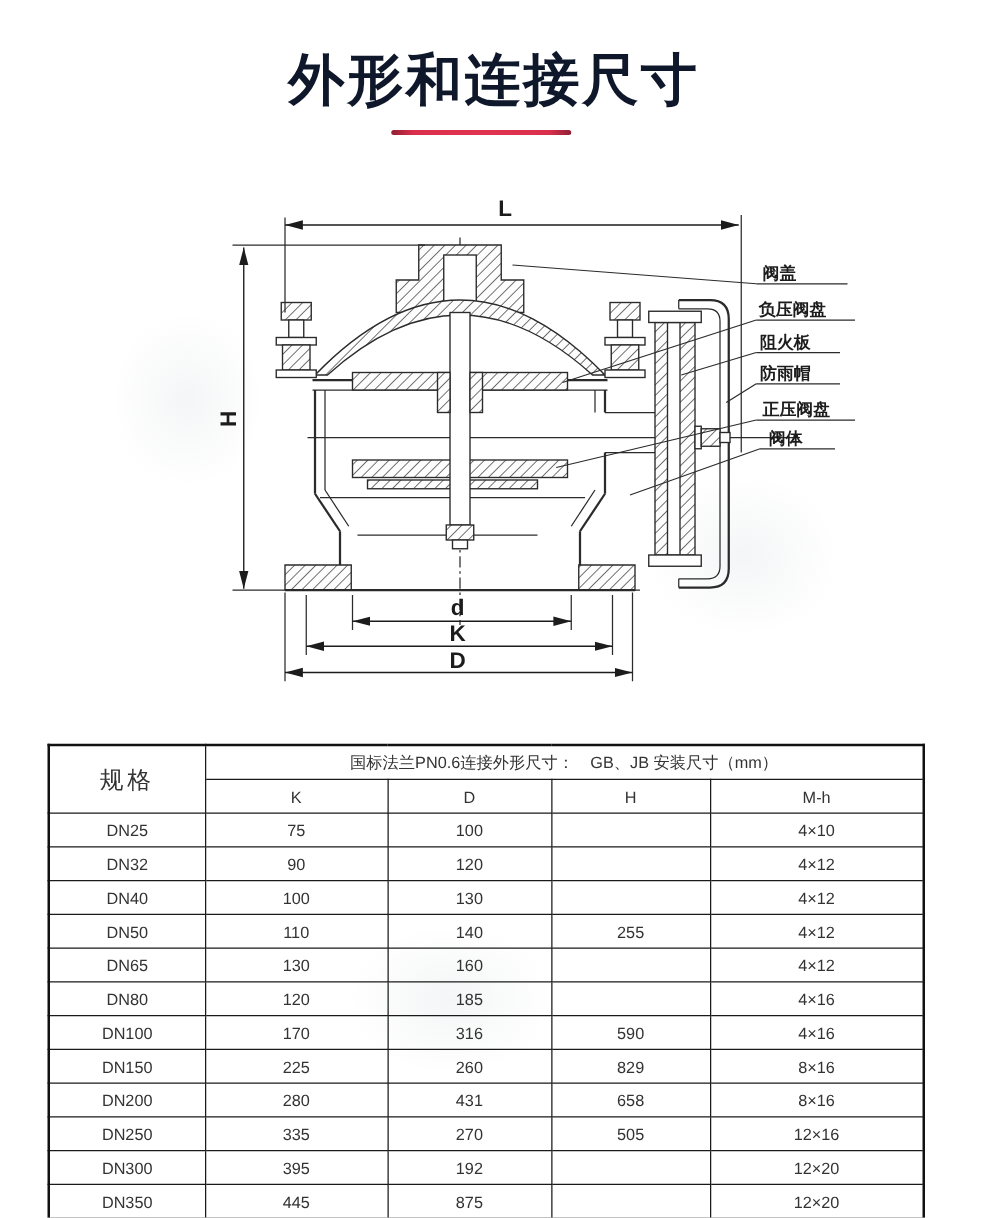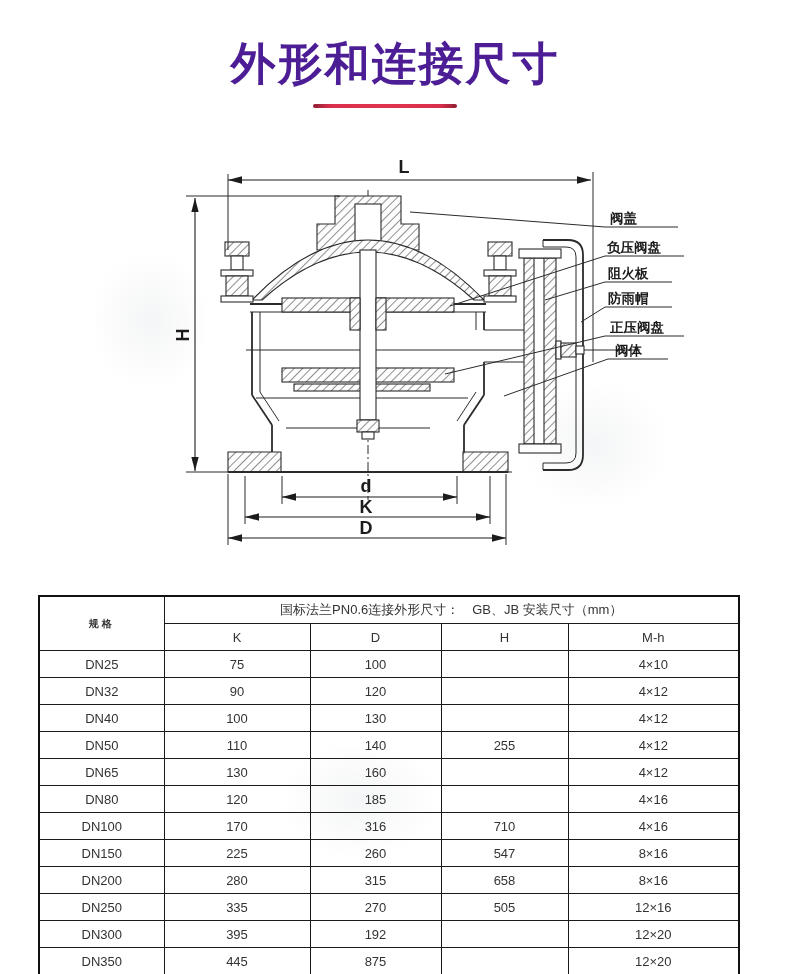--- a/index.html
+++ b/index.html
@@ -6,21 +6,21 @@
   body{
     width:790px;height:974px;position:relative;overflow:hidden;
     background:#ffffff;
     font-family:"Liberation Sans","DejaVu Sans",sans-serif;
     color:#222;
   }
   
   .page-title{
     position:absolute;top:34px;left:0;width:790px;
     text-align:center;font-size:45px;font-weight:bold;
-    letter-spacing:2px;color:#4c1d95;margin:0;
+    letter-spacing:2px;color:#0f172a;margin:0;
   }
   .title-underline{
     position:absolute;top:104px;left:313px;width:144px;height:4px;
     border-radius:2px;
     background:linear-gradient(90deg,#8e1f33 0%,#da2f4c 12%,#e03350 50%,#da2f4c 88%,#8e1f33 100%);
   }
   
   .drawing{position:absolute;left:0;top:140px;}
   .drawing text{font-family:"Liberation Sans","DejaVu Sans",sans-serif;}
   .dim-letter{font-size:18px;font-weight:bold;fill:#1c1c1c;}
@@ -34,21 +34,21 @@
   .dims-table{
     position:absolute;left:38px;top:595px;width:700px;
     border-collapse:collapse;table-layout:fixed;
     font-size:13px;color:#333;
   }
   .dims-table td{
     border:1px solid #1a1a1a;text-align:center;vertical-align:middle;
     height:26px;padding:0;overflow:hidden;white-space:nowrap;
   }
   .dims-table{border:2px solid #111;}
-  .dims-table .spec-head{font-size:10px;letter-spacing:3px;font-weight:bold;}
+  .dims-table .spec-head{font-size:19px;letter-spacing:3px;}
   .col-spec{width:125px;}
   .col-k{width:146px;}
   .col-d{width:131px;}
   .col-h{width:127px;}
   .col-mh{width:171px;}
   
   .smudge{position:absolute;border-radius:50%;pointer-events:none;
     background:radial-gradient(closest-side,rgba(150,160,170,0.10),rgba(150,160,170,0));}
 </style>
 </head>
@@ -270,34 +270,34 @@
       <td>DN80</td>
       <td>120</td>
       <td>185</td>
       <td></td>
       <td>4×16</td>
     </tr>
     <tr>
       <td>DN100</td>
       <td>170</td>
       <td>316</td>
-      <td>710</td>
+      <td>590</td>
       <td>4×16</td>
     </tr>
     <tr>
       <td>DN150</td>
       <td>225</td>
       <td>260</td>
-      <td>547</td>
+      <td>829</td>
       <td>8×16</td>
     </tr>
     <tr>
       <td>DN200</td>
       <td>280</td>
-      <td>315</td>
+      <td>431</td>
       <td>658</td>
       <td>8×16</td>
     </tr>
     <tr>
       <td>DN250</td>
       <td>335</td>
       <td>270</td>
       <td>505</td>
       <td>12×16</td>
     </tr>

